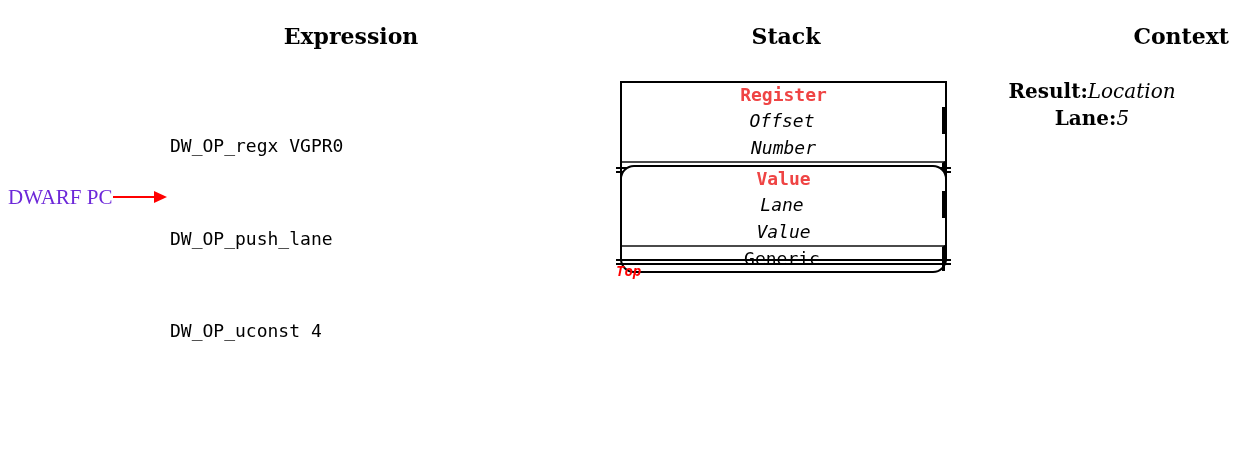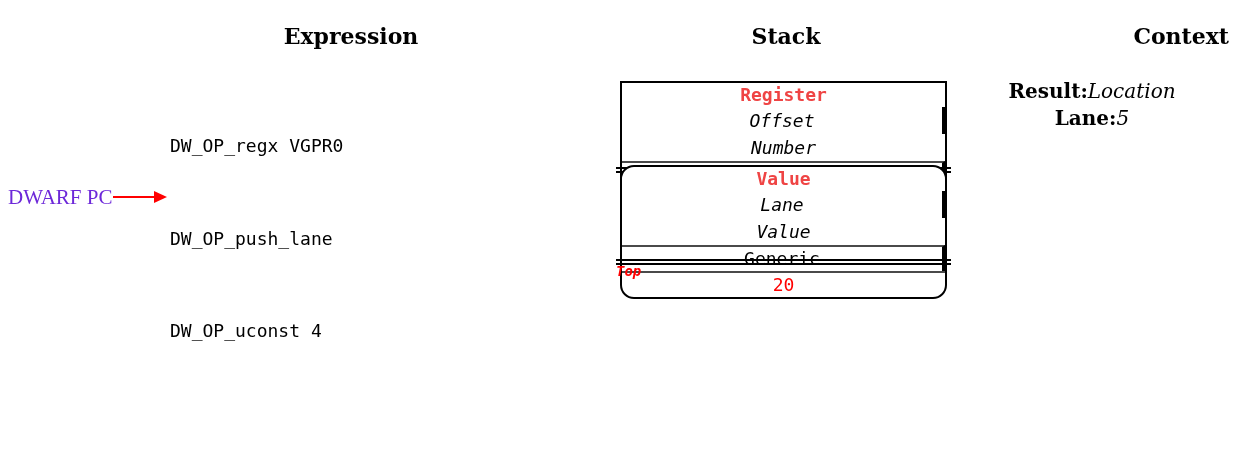--- a/index.html
+++ b/index.html
@@ -193,21 +193,20 @@
     </div>
 
     <div class="dsep" id="sep-1"></div>
 
     <div class="stack-table" id="tbl-value">
       <div class="tbl-title">Value</div>
       <div class="tbl-grid">
         <div class="cell hdr left">Lane</div>
         <div class="cell hdr">Value</div>
         <div class="cell val left">Generic</div>
-        <div class="cell val red">20</div>
       </div>
     </div>
 
     <div class="dsep" id="sep-2"></div>
 
     <div class="top-label">Top</div>
   </div>
 
   <div class="context-area">
     <div class="ctx-line"><span class="ctx-b">Result:</span><span class="ctx-i">Location</span></div>

